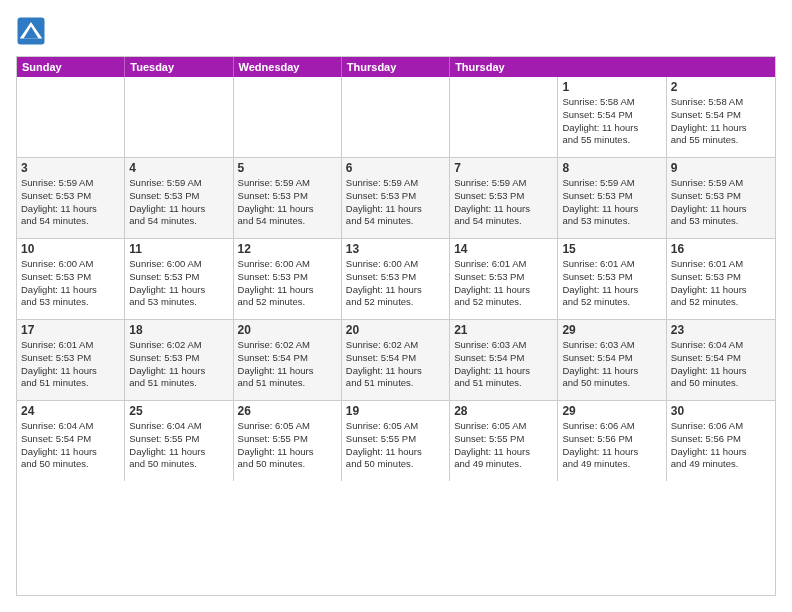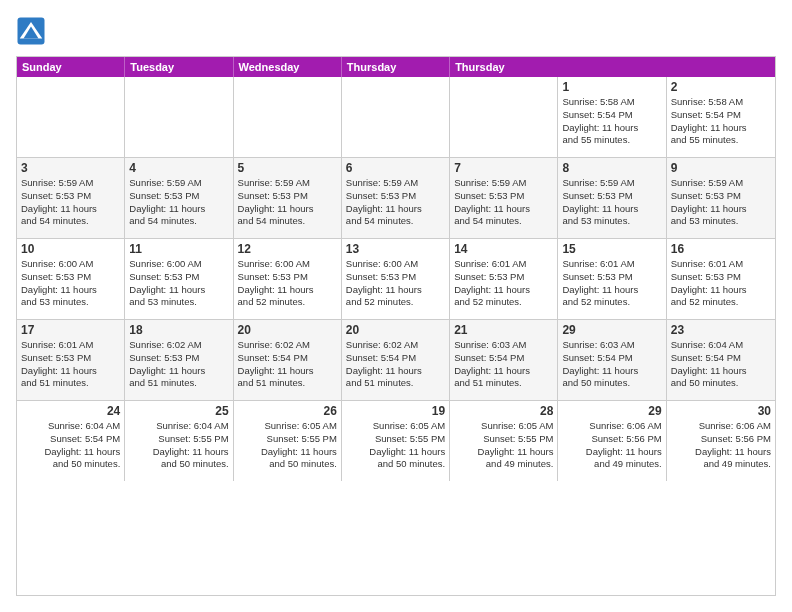--- a/index.html
+++ b/index.html
@@ -73,21 +73,21 @@
     .cal-header-cell:last-child { border-right: none; }
     .cal-body {
       display: flex;
       flex-direction: column;
     }
     .cal-row {
       display: grid;
       grid-template-columns: repeat(7, 1fr);
       border-bottom: 1px solid #ccc;
     }
-    .cal-row:last-child { border-bottom: none; text-align: right; }
+    .cal-row:last-child { border-bottom: none; }
     .cal-cell {
       border-right: 1px solid #ccc;
       padding: 3px 4px;
       vertical-align: top;
       min-height: 80px;
       background: #fff;
     }
     .cal-cell:last-child { border-right: none; }
     .cal-cell.alt { background: #f5f5f5; }
     .day-num {

